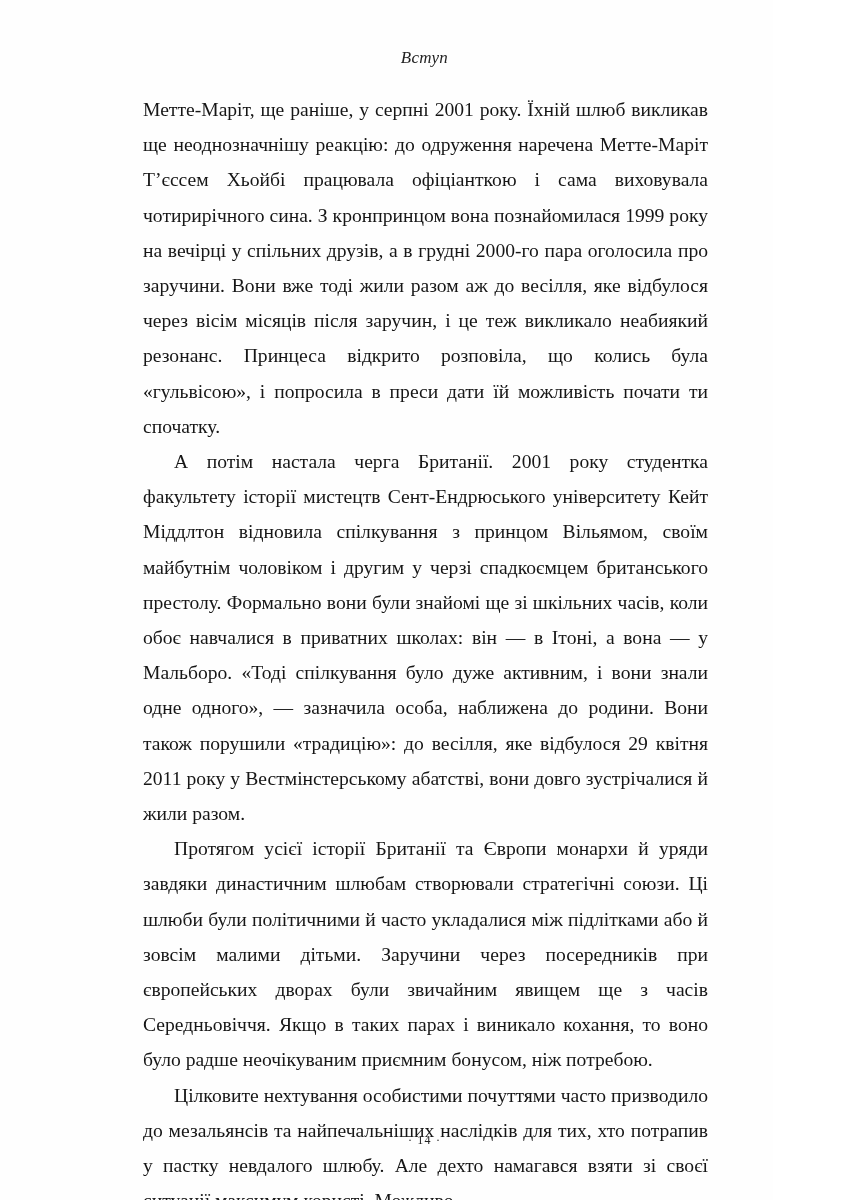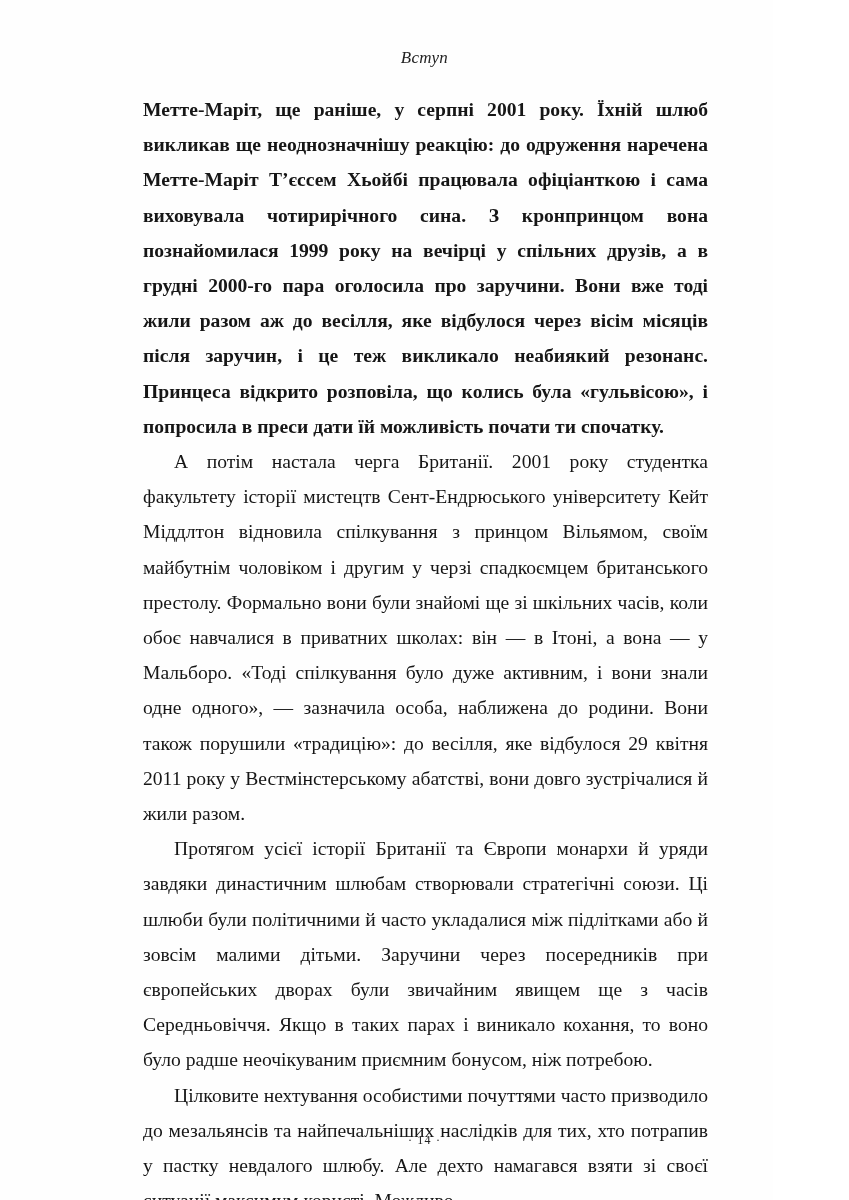--- a/index.html
+++ b/index.html
@@ -45,21 +45,20 @@
     text-justify: inter-word;
     color: #161616;
     hyphens: manual;
   }
   .body-text p {
     margin: 0;
     text-indent: 31px;
   }
   .body-text p.no-indent {
     text-indent: 0;
-    font-weight: bold;
   }
   .folio {
     position: absolute;
     bottom: 52px;
     left: 0;
     width: 849px;
     text-align: center;
     font-size: 12px;
     letter-spacing: 1.2px;
     color: #232323;

